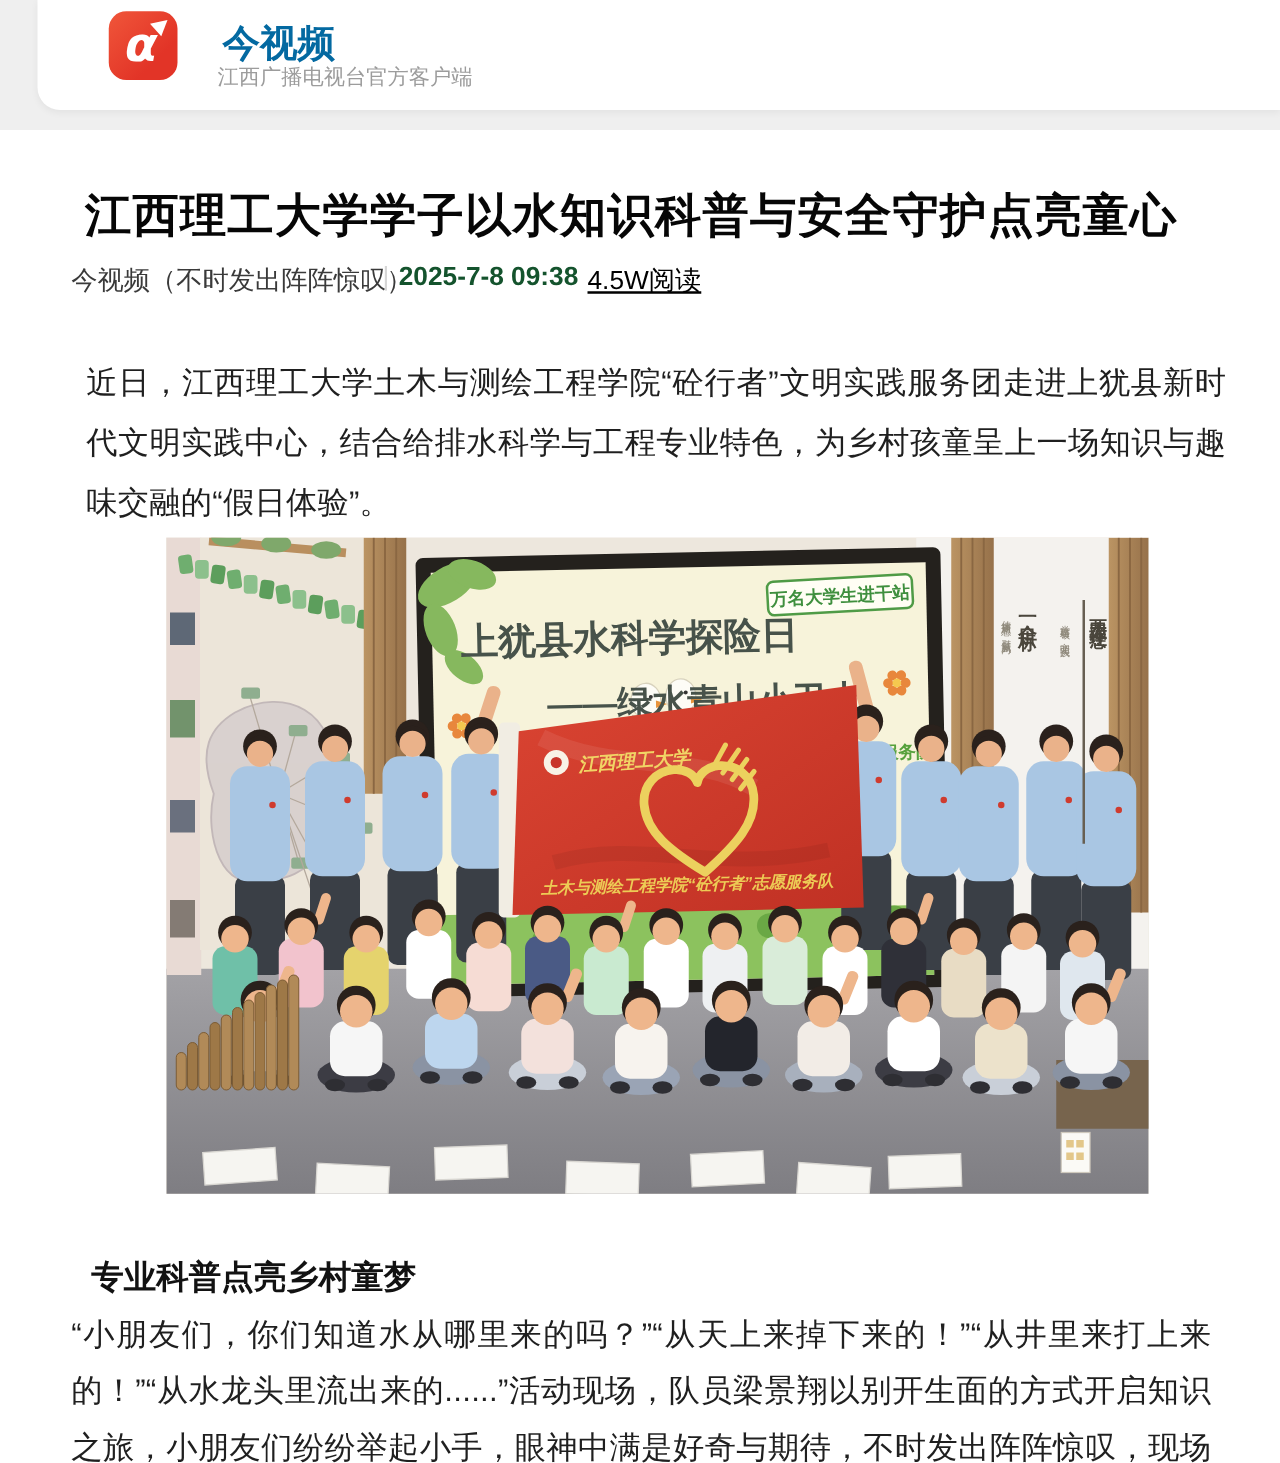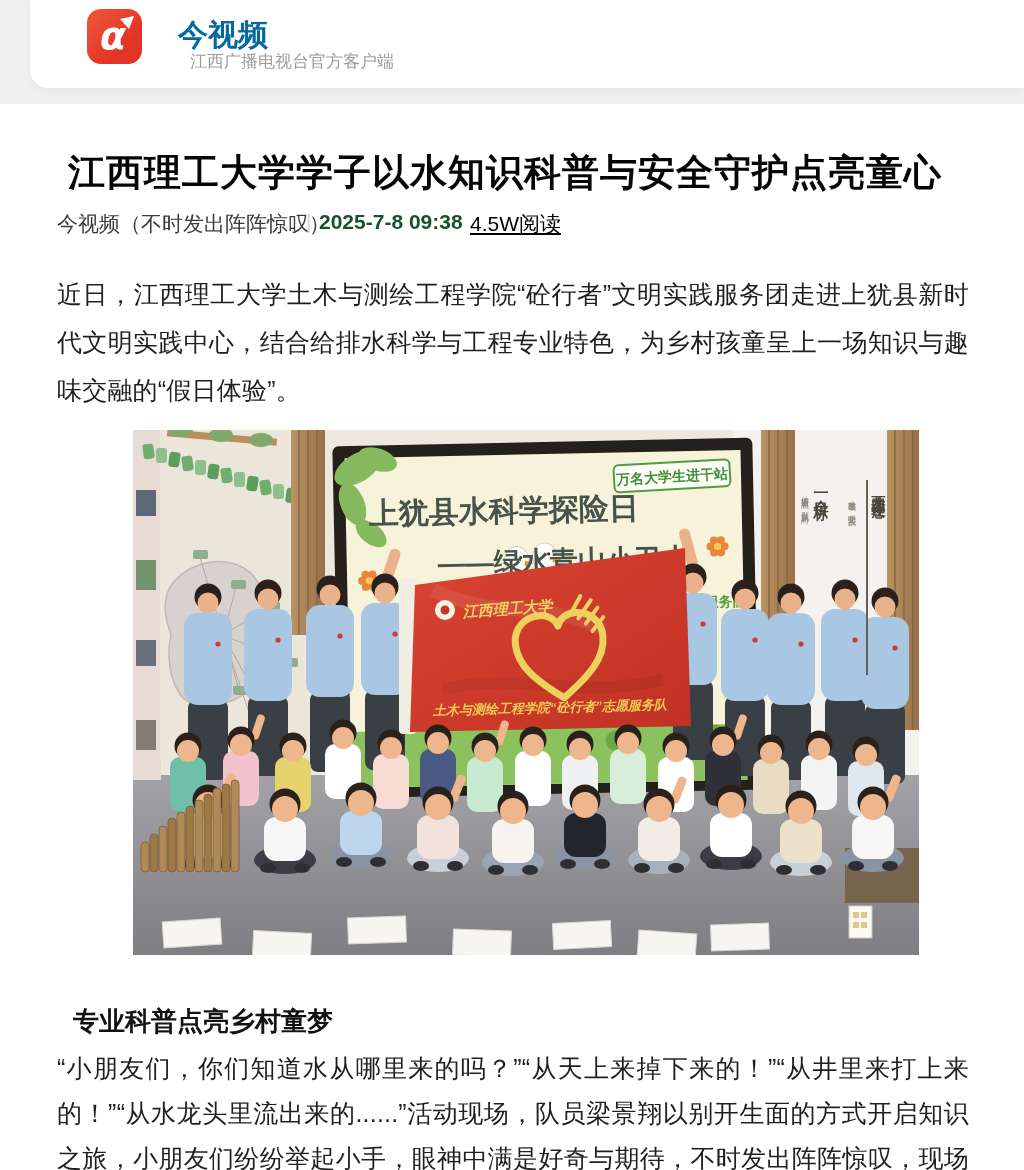--- a/index.html
+++ b/index.html
@@ -16,21 +16,21 @@
   .app-card{
     left:30px;top:0;width:994px;height:88px;background:#ffffff;
     border-radius:0 0 0 18px;box-shadow:0 2px 6px rgba(0,0,0,.05);
   }
   .app-icon{
     left:57px;top:9px;width:55px;height:55px;border-radius:14px;
     background:linear-gradient(135deg,#f0563a 0%,#e23427 70%);
     display:flex;align-items:center;justify-content:center;
   }
   .app-name{left:148px;top:15px;font-size:30px;font-weight:700;color:#0369a1;}
-  .app-sub{left:160px;top:50px;font-size:17px;color:#9c9c9c;}
+  .app-sub{left:144px;top:50px;font-size:17px;color:#9c9c9c;}
 
   
   .art-title{
     left:57px;top:137px;width:912px;font-size:37px;line-height:49px;
     font-weight:700;color:#060606;letter-spacing:1px;
   }
   .byline{top:210px;font-size:21px;white-space:nowrap;}
   .src{left:57px;color:#3a3a3a;}
   .sep{left:306px;color:#d6d6d6;}
   .date{left:319px;color:#14532d;font-weight:bold;}
@@ -67,21 +67,21 @@
   <div class="abs app-name">今视频</div>
   <div class="abs app-sub">江西广播电视台官方客户端</div>
 </div>
 
 <h1 class="abs art-title" style="margin:11px">江西理工大学学子以水知识科普与安全守护点亮童心</h1>
 <span class="abs byline src">今视频（不时发出阵阵惊叹）</span>
 <span class="abs byline sep">|</span>
 <span class="abs byline date">2025-7-8 09:38</span>
 <span class="abs byline views">4.5W阅读</span>
 
-<p class="abs para" id="para1" style="margin:0">近日，江西理工大学土木与测绘工程学院“砼行者”文明实践服务团走进上犹县新时代文明实践中心，结合给排水科学与工程专业特色，为乡村孩童呈上一场知识与趣味交融的“假日体验”。</p>
+<p class="abs para" id="para1" style="margin:12px">近日，江西理工大学土木与测绘工程学院“砼行者”文明实践服务团走进上犹县新时代文明实践中心，结合给排水科学与工程专业特色，为乡村孩童呈上一场知识与趣味交融的“假日体验”。</p>
 
 <div class="abs" id="photo">
   <svg id="scene" width="786" height="527" viewBox="0 0 786 527">
     <defs>
       <linearGradient id="floorGrad" x1="0" y1="0" x2="0" y2="1">
         <stop offset="0" stop-color="#a3a2a6"></stop>
           <stop offset="1" stop-color="#7e7d82"></stop>
       </linearGradient>
       <linearGradient id="flagGrad" x1="0" y1="0" x2="1" y2="1">
         <stop offset="0" stop-color="#da4432"></stop>

